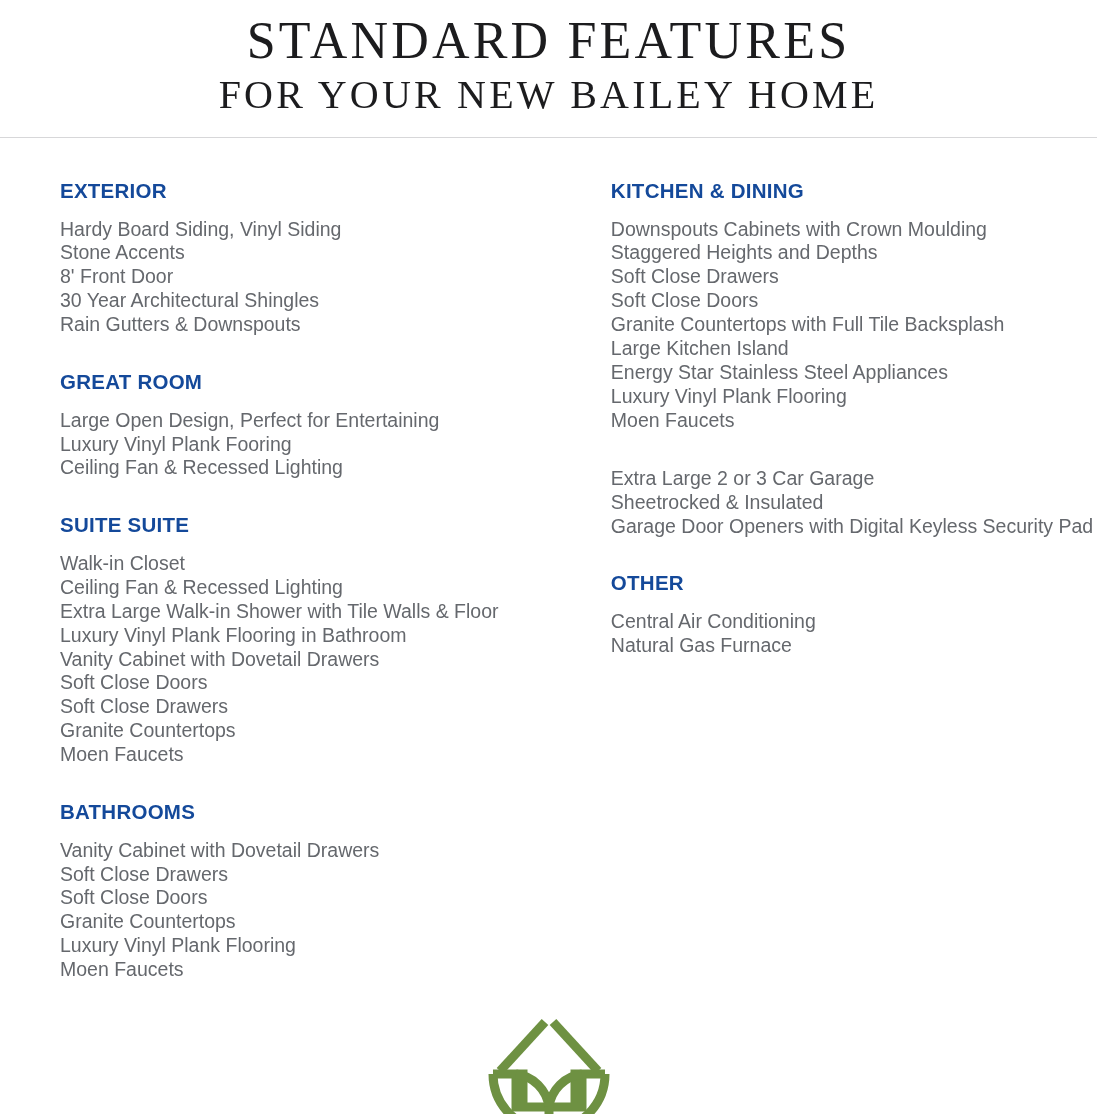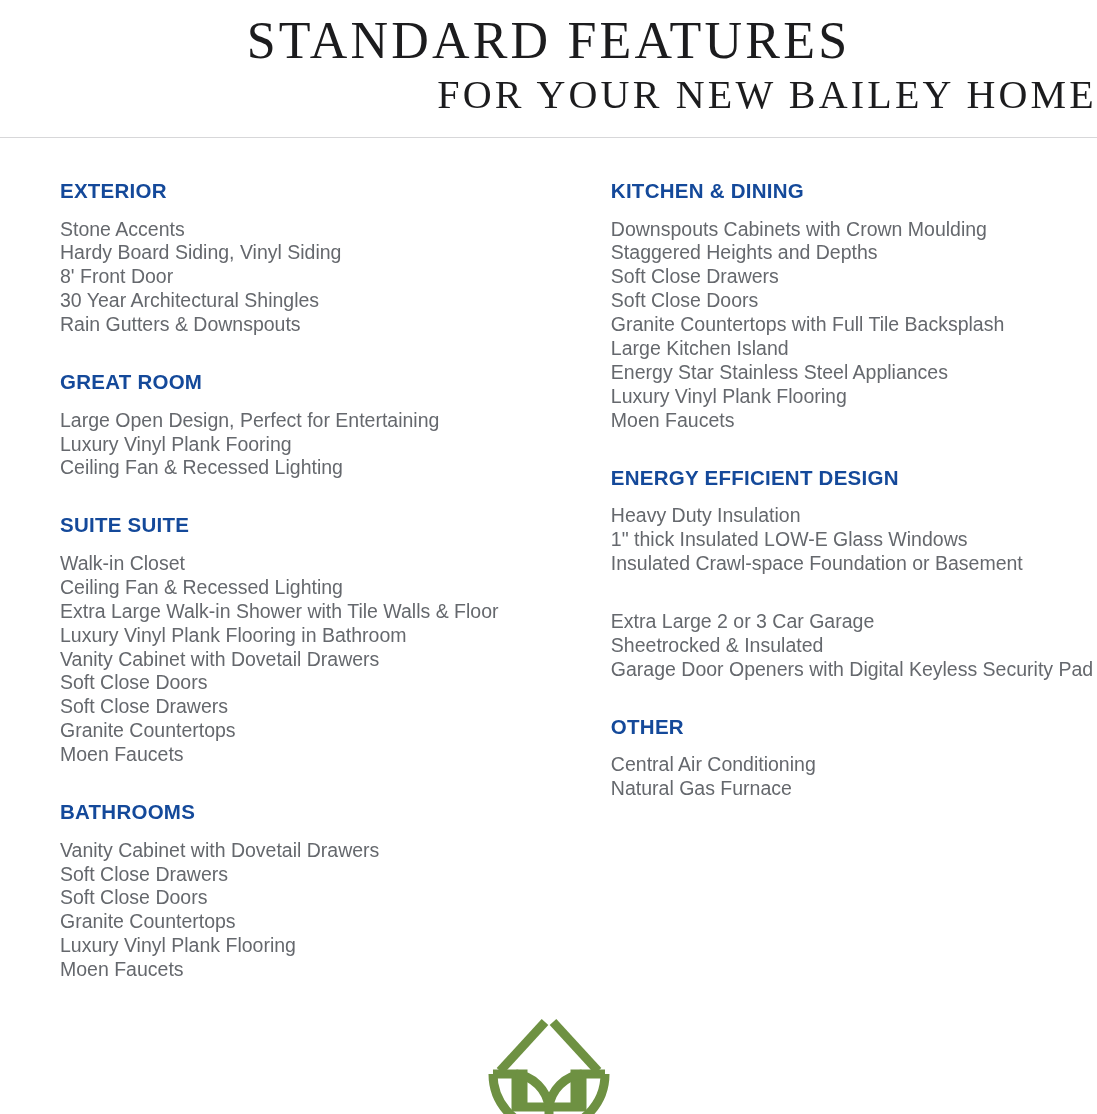--- a/index.html
+++ b/index.html
@@ -21,21 +21,21 @@
     text-align: center;
   }
   .doc-title-line {
     font-family: "Liberation Serif", "DejaVu Serif", serif;
     color: #1c1c1e;
     letter-spacing: 3.2px;
     line-height: 1.12;
     white-space: nowrap;
   }
   .doc-title-line.line1 { font-size: 52px; }
-  .doc-title-line.line2 { font-size: 40px; margin-top: 3px; text-align: right; }
+  .doc-title-line.line2 { font-size: 40px; margin-top: 3px; }
 
   .header-rule {
     width: 100%;
     height: 1px;
     background: #d7d7d9;
     margin-top: 19px;
   }
 
   
   .columns {
@@ -91,22 +91,22 @@
     <div class="doc-title-line line1">STANDARD FEATURES</div>
     <div class="doc-title-line line2">FOR YOUR NEW BAILEY HOME</div>
     <div class="header-rule"></div>
   </div>
 
   <div class="columns">
     <div class="col col-left" id="left-column">
         <div class="section">
           <h2 class="section-heading">EXTERIOR</h2>
           <ul class="section-list">
+            <li>Hardy Board Siding, Vinyl Siding</li>
             <li>Stone Accents</li>
-            <li>Hardy Board Siding, Vinyl Siding</li>
             <li>8' Front Door</li>
             <li>30 Year Architectural Shingles</li>
             <li>Rain Gutters &amp; Downspouts</li>
           </ul>
         </div>
         <div class="section">
           <h2 class="section-heading">GREAT ROOM</h2>
           <ul class="section-list">
             <li>Large Open Design, Perfect for Entertaining</li>
             <li>Luxury Vinyl Plank Fooring</li>
@@ -148,28 +148,20 @@
             <li>Soft Close Drawers</li>
             <li>Soft Close Doors</li>
             <li>Granite Countertops with Full Tile Backsplash</li>
             <li>Large Kitchen Island</li>
             <li>Energy Star Stainless Steel Appliances</li>
             <li>Luxury Vinyl Plank Flooring</li>
             <li>Moen Faucets</li>
           </ul>
         </div>
         <div class="section">
-          <h2 class="section-heading">ENERGY EFFICIENT DESIGN</h2>
-          <ul class="section-list">
-            <li>Heavy Duty Insulation</li>
-            <li>1" thick Insulated LOW-E Glass Windows</li>
-            <li>Insulated Crawl-space Foundation or Basement</li>
-          </ul>
-        </div>
-        <div class="section">
           <ul class="section-list">
             <li>Extra Large 2 or 3 Car Garage</li>
             <li>Sheetrocked &amp; Insulated</li>
             <li>Garage Door Openers with Digital Keyless Security Pad</li>
           </ul>
         </div>
         <div class="section">
           <h2 class="section-heading">OTHER</h2>
           <ul class="section-list">
             <li>Central Air Conditioning</li>

